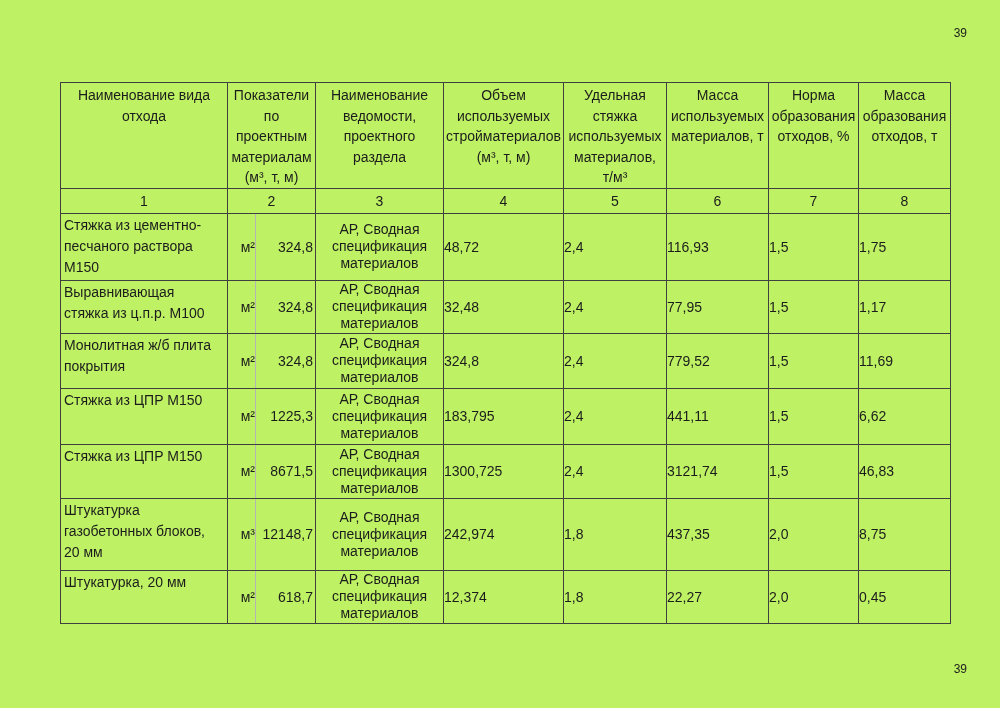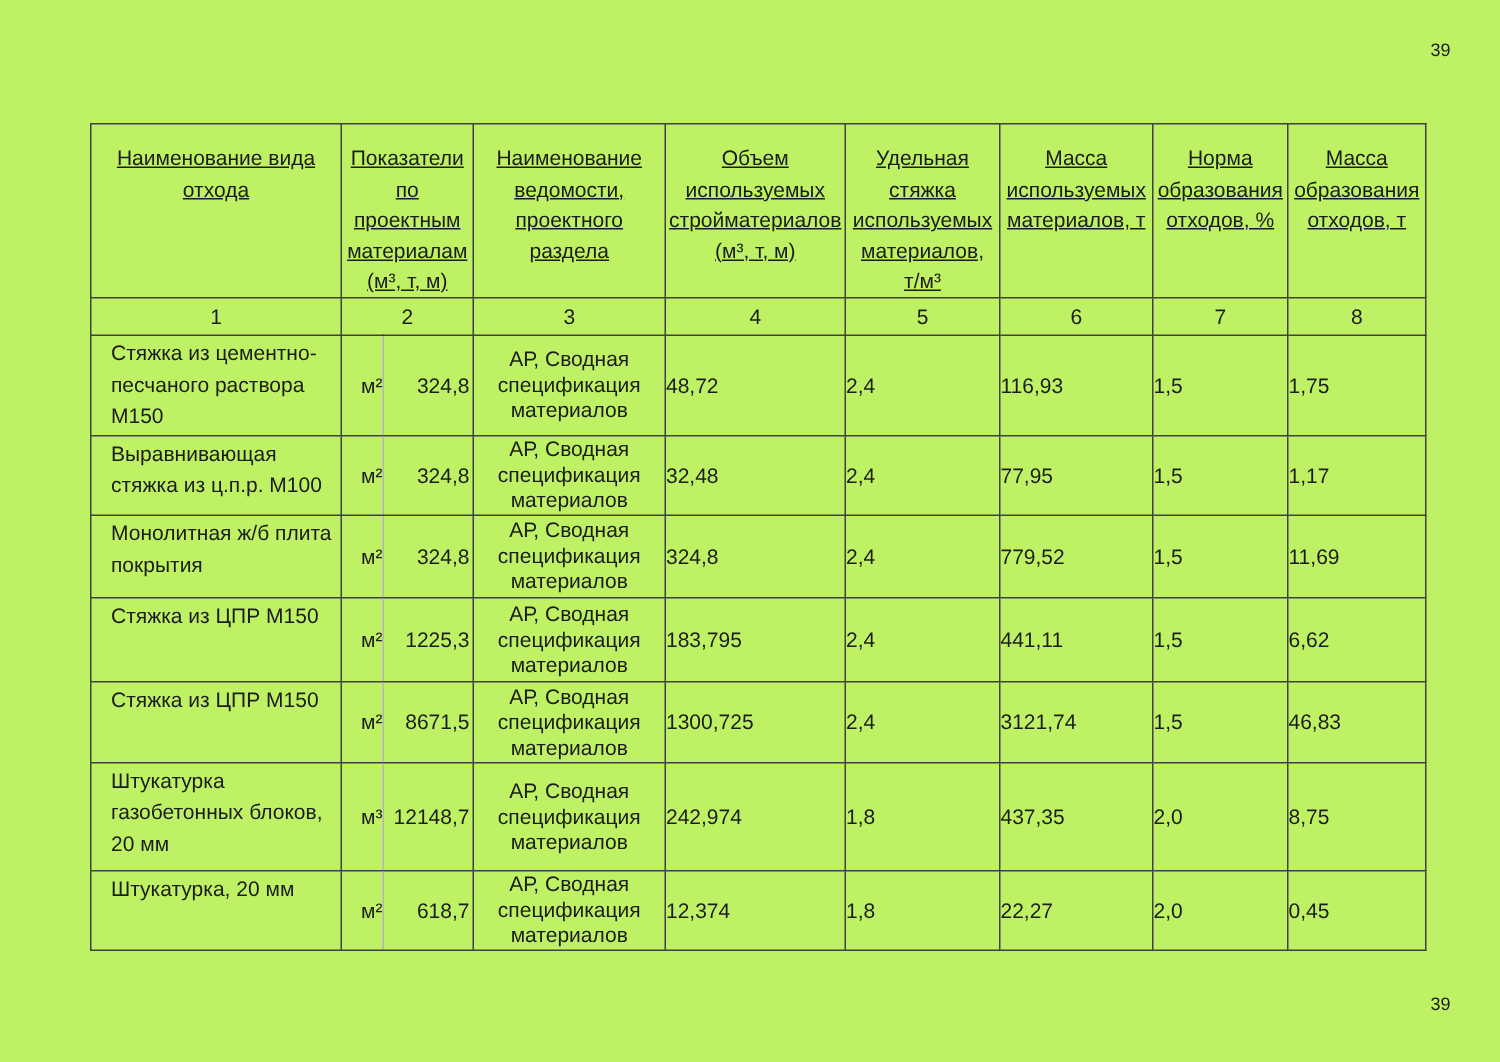--- a/index.html
+++ b/index.html
@@ -36,34 +36,33 @@
     border: 1px solid #404040;
     padding: 0;
     font-weight: normal;
     overflow: hidden;
   }
   .waste th {
     vertical-align: top;
     text-align: center;
     white-space: pre-line;
     line-height: 20.5px;
-    padding-top: 12px;
-    text-decoration: underline;
+    padding-top: 2px;
   }
   tr.numrow td {
     text-align: center;
     vertical-align: middle;
     line-height: 14px;
   }
   td.name {
     text-align: left;
     vertical-align: top;
     white-space: pre-line;
     line-height: 21px;
-    padding: 1px 3px 1px 13px;
+    padding: 1px 3px 1px 3px;
   }
   td.unit {
     text-align: right;
     vertical-align: middle;
     border-right: 1px solid #b5b5b5;
   }
   td.val {
     text-align: right;
     vertical-align: middle;
     padding-right: 2px;

